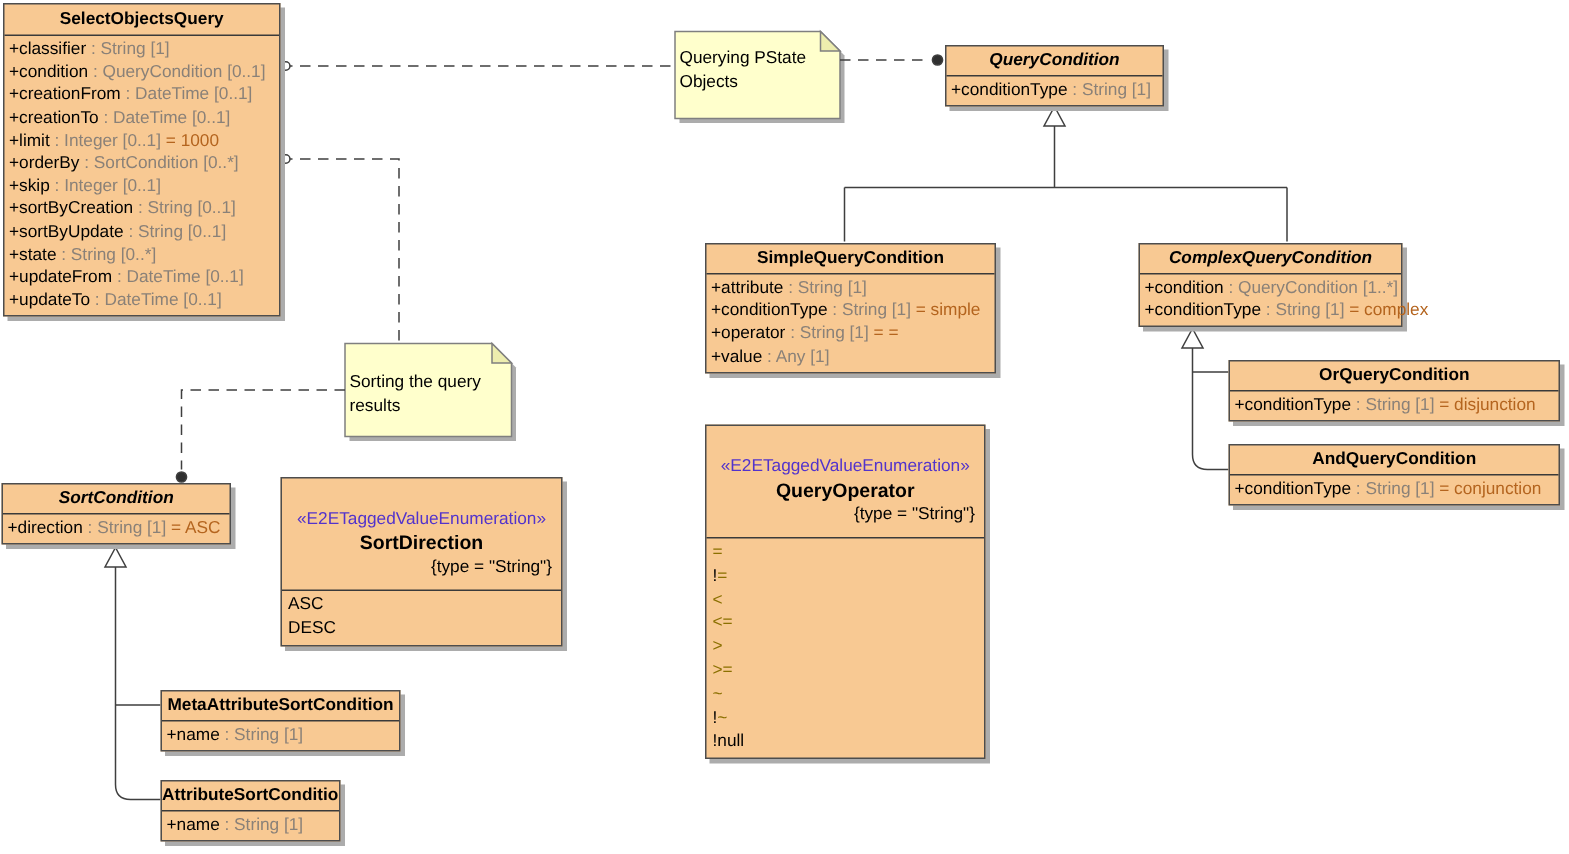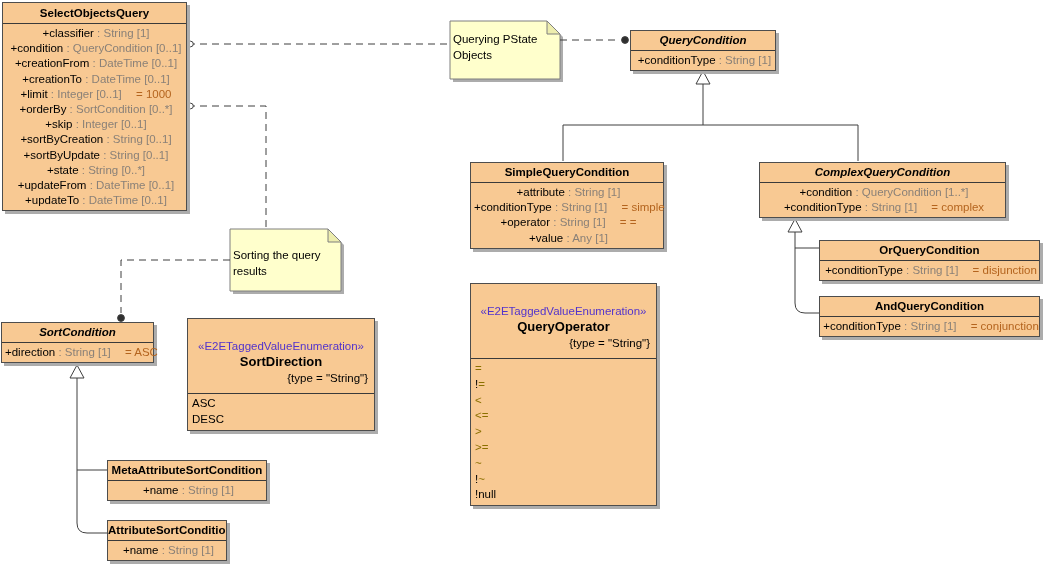--- a/index.html
+++ b/index.html
@@ -6,44 +6,44 @@
   #canvas{position:relative;width:1046px;height:569px;background:#ffffff;overflow:hidden;
           font-family:"Liberation Sans",sans-serif;}
   #wires{position:absolute;left:0;top:0;pointer-events:none;}
 
   
   .cls{position:absolute;background:#F8C993;border:1px solid #4D4D4D;
        box-shadow:3px 3px 0 #ACACAC;box-sizing:border-box;}
   .cls-title{font-size:11.5px;font-weight:bold;text-align:center;color:#000;
              line-height:19px;border-bottom:1px solid #3A3A3A;white-space:nowrap;overflow:hidden;}
   .cls-title.it{font-style:italic;}
-  .rows{padding:2px 0 2px 0;text-align:center;}
+  .rows{padding:2px 0 2px 0;}
   .rows .row{font-size:11.5px;line-height:15.2px;padding-left:3px;white-space:nowrap;color:#000;}
   .a-name{color:#000;}
   .a-type{color:#8A8178;}
-  .a-default{color:#B4641E;padding-left:11px;}
+  .a-default{color:#B4641E;}
 
   
   .enum-head{padding-top:20px;padding-bottom:7px;border-bottom:1px solid #3A3A3A;}
   .enum-stereo{font-size:11.5px;text-align:center;color:#5233CC;line-height:15px;white-space:nowrap;}
   .enum-name{font-size:13px;font-weight:bold;text-align:center;color:#000;line-height:16px;}
   .enum-tag{font-size:11.5px;text-align:right;color:#000;line-height:16px;padding-right:6px;}
   .enum-vals{padding:2px 0;}
   .enum-vals .row{font-size:11.5px;line-height:15.8px;padding-left:4px;color:#000;white-space:nowrap;}
   .enum-vals .sym{color:#8B7000;}
 
   
   .note-text{position:absolute;font-size:11.5px;line-height:16px;color:#000;}
 
   
   #c-soq   {left:2px;   top:2px;   width:185px;}
   #c-soq .cls-title{line-height:20px;}
   #c-qc    {left:630px; top:30px;  width:146px;}
   #c-sqc   {left:470px; top:162px; width:194px;}
-  #c-cqc   {left:759px; top:162px; width:247px;}
+  #c-cqc   {left:759px; top:162px; width:176px;}
   #c-or    {left:819px; top:240px; width:221px;}
   #c-and   {left:819px; top:296px; width:221px;}
   #c-sort  {left:1px;   top:322px; width:153px;}
   #c-meta  {left:107px; top:460px; width:160px;}
   #c-attr  {left:107px; top:520px; width:120px;}
   #e-sdir  {left:187px; top:318px; width:188px;}
   #e-sdir .enum-vals{min-height:30px;}
   #e-qop   {left:470px; top:283px; width:187px;}
   #t-note1 {left:453px; top:31px;  width:102px;}
   #t-note2 {left:233px; top:247px; width:104px;}

